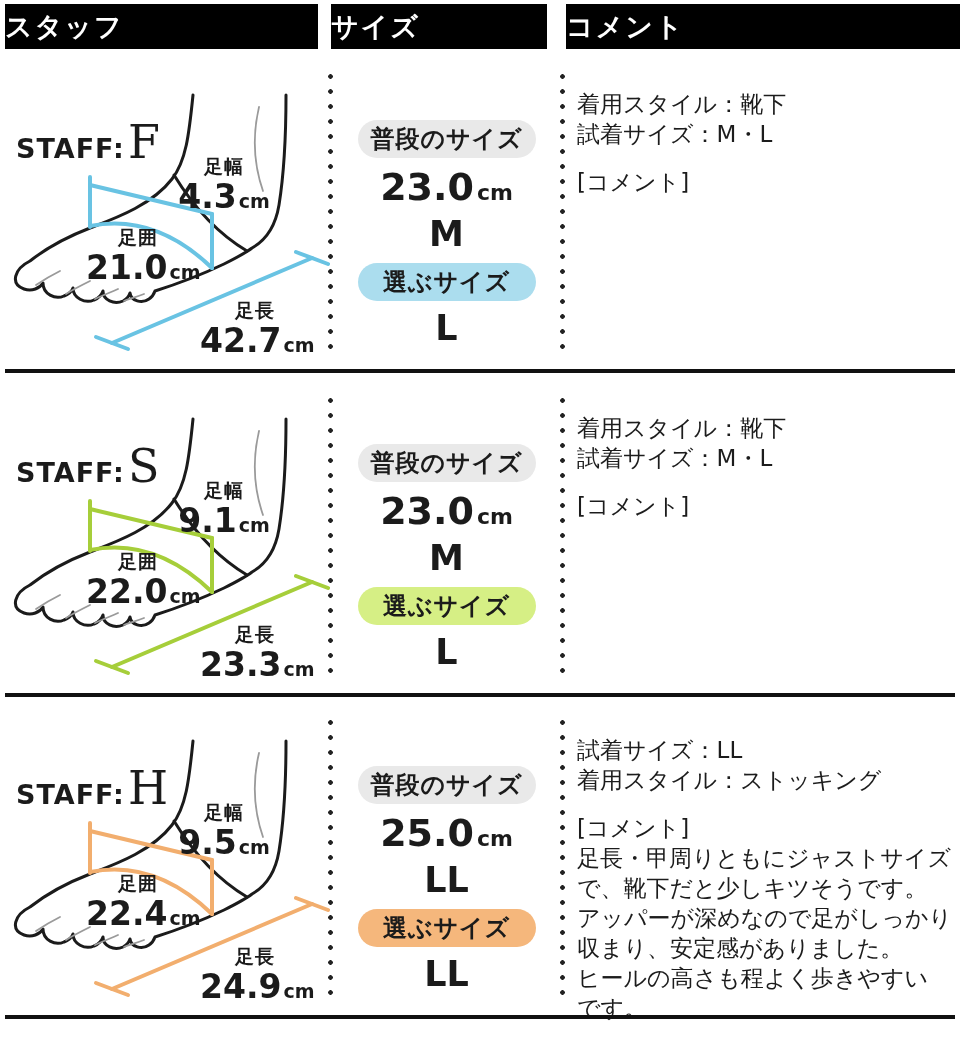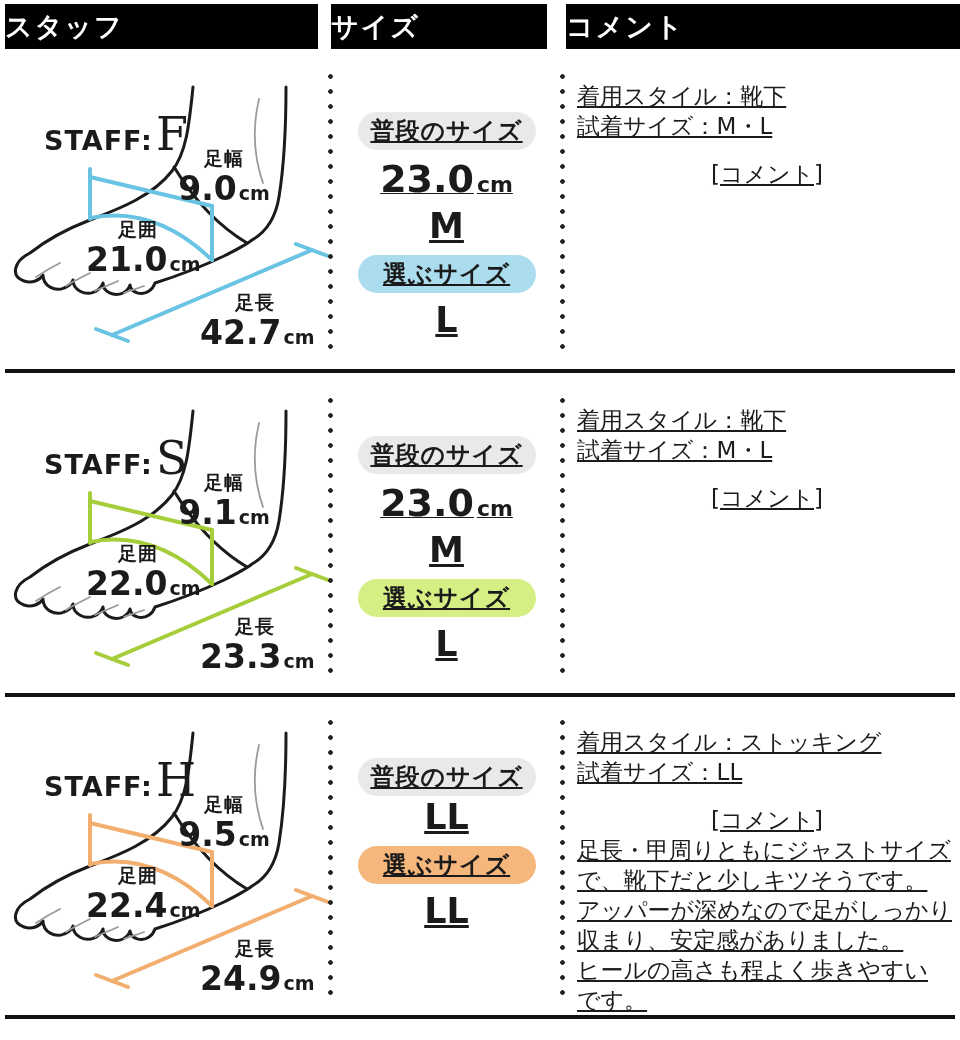--- a/index.html
+++ b/index.html
@@ -20,26 +20,26 @@
   .row-0{top:53px;}
   .row-1{top:377px;}
   .row-2{top:699px;}
   .hsep{position:absolute;left:5px;right:5px;bottom:-4px;height:4px;background:#111;}
 
   .vdots{position:absolute;top:16px;bottom:14px;width:5px;background-repeat:repeat-y;
          background-image:radial-gradient(circle at 50% 50%, #222 2px, rgba(0,0,0,0) 2.6px);
          background-size:5px 15px;}
   .d1{left:328px;} .d2{left:560px;}
 
-  .cell{position:absolute;top:4px;height:316px;text-decoration:underline;}
+  .cell{position:absolute;top:12px;height:316px;}
 
   
   .cell-staff{left:0;width:330px;}
   .foot{position:absolute;left:0;top:0;width:330px;height:316px;}
-  .staff-label{position:absolute;left:16px;top:50px;display:flex;align-items:baseline;white-space:nowrap;margin-left:28px;}
+  .staff-label{position:absolute;left:16px;top:50px;display:flex;align-items:baseline;white-space:nowrap;}
   .staff-prefix{font-size:27px;font-weight:bold;letter-spacing:1px;}
   .staff-initial{font-family:"DejaVu Serif","Liberation Serif",serif;font-size:46px;font-weight:500;margin-left:3px;}
   .meas{position:absolute;text-align:center;font-weight:bold;line-height:1;}
   .meas-label{font-size:19px;margin-bottom:4px;letter-spacing:1px;}
   .meas .num{font-size:33px;letter-spacing:0;}
   .meas .unit{font-size:19px;margin-left:2px;}
   .width-group{left:178px;top:92px;width:92px;}
   .girth-group{left:86px;top:163px;width:104px;}
   .length-group{left:200px;top:236px;width:110px;}
 
@@ -51,21 +51,21 @@
   .pill-pick{margin-top:10px;background:var(--pill);}
   .size-cm{margin-top:11px;font-weight:bold;line-height:36px;}
   .size-cm .num{font-size:38px;}
   .size-cm .unit{font-size:22px;margin-left:3px;}
   .size-letter{font-size:35px;font-weight:bold;line-height:38px;margin-top:2px;}
   .size-letter.pick{margin-top:8px;}
 
   
   .cell-comment{left:563px;width:394px;padding-top:24px;box-sizing:border-box;}
   .cell-comment p{margin:0;padding-left:14px;font-size:23px;line-height:30px;color:#1c1c1c;}
-  .c-title{margin-top:18px !important;text-align:center;}
+  .c-title{margin-top:18px !important;}
   .c-body{white-space:pre-line;}
 </style>
 </head>
 <body>
 
 <div class="page">
 
   <div class="thead">
     <div class="th th1">スタッフ</div>
     <div class="th th2">サイズ</div>
@@ -95,21 +95,21 @@
           <path d="M96,272 L128,284"></path>
           <path d="M296,187 L328,199"></path>
         </g>
       </svg>
       <div class="staff-label">
         <span class="staff-prefix">STAFF:</span>
         <span class="staff-initial">F</span>
       </div>
       <div class="meas width-group">
         <div class="meas-label">足幅</div>
-        <div class="meas-value"><span class="num">9.0</span><span class="unit">cm</span></div>
+        <div class="meas-value"><span class="num">4.3</span><span class="unit">cm</span></div>
       </div>
       <div class="meas girth-group">
         <div class="meas-label">足囲</div>
         <div class="meas-value"><span class="num">21.0</span><span class="unit">cm</span></div>
       </div>
       <div class="meas length-group">
         <div class="meas-label">足長</div>
         <div class="meas-value"><span class="num">42.7</span><span class="unit">cm</span></div>
       </div>
     </div>
@@ -224,27 +224,28 @@
         <div class="meas-label">足囲</div>
         <div class="meas-value"><span class="num">22.4</span><span class="unit">cm</span></div>
       </div>
       <div class="meas length-group">
         <div class="meas-label">足長</div>
         <div class="meas-value"><span class="num">24.9</span><span class="unit">cm</span></div>
       </div>
     </div>
     <div class="cell cell-size">
       <div class="pill pill-usual">普段のサイズ</div>
+      <div class="size-cm"><span class="num">25.0</span><span class="unit">cm</span></div>
       <div class="size-letter">LL</div>
       <div class="pill pill-pick">選ぶサイズ</div>
       <div class="size-letter pick">LL</div>
     </div>
     <div class="cell cell-comment">
+      <p>試着サイズ：LL</p>
       <p>着用スタイル：ストッキング</p>
-      <p>試着サイズ：LL</p>
       <p class="c-title">[コメント]</p>
       <p class="c-body">足長・甲周りともにジャストサイズ
 で、靴下だと少しキツそうです。
 アッパーが深めなので足がしっかり
 収まり、安定感がありました。
 ヒールの高さも程よく歩きやすい
 です。</p>
     </div>
     <i class="vdots d1"></i>
     <i class="vdots d2"></i>

